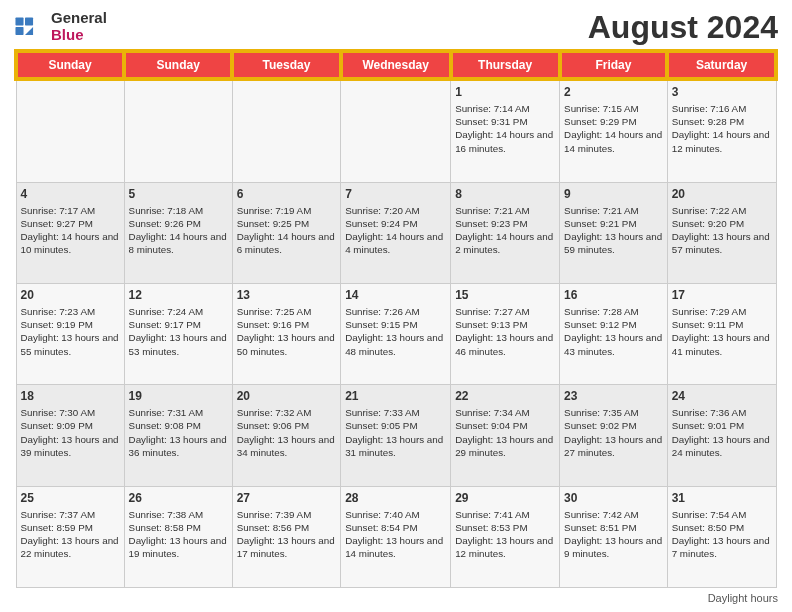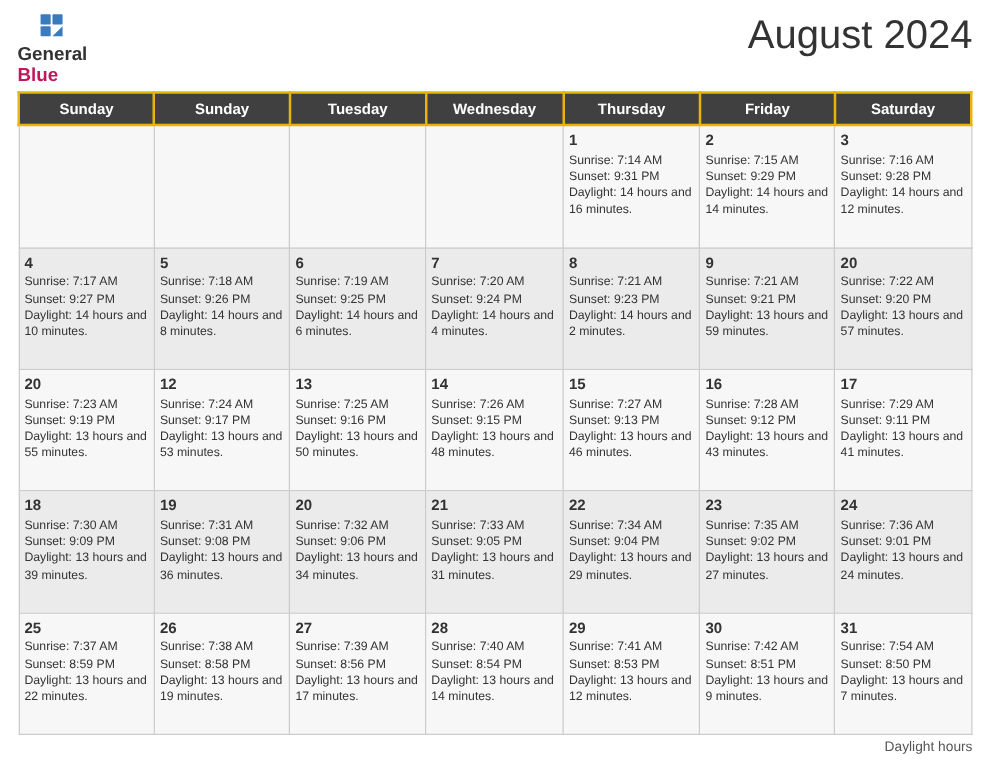--- a/index.html
+++ b/index.html
@@ -19,63 +19,62 @@
     }
     .top-area {
       display: flex;
       align-items: flex-start;
       justify-content: space-between;
       margin-bottom: 4px;
     }
     .logo-area {
       display: flex;
       align-items: center;
-      gap: 4px;
-      flex-direction: column;
+      gap: 15px;
     }
     .logo-text {
       font-size: 15px;
       font-weight: bold;
       color: #333;
       line-height: 1.1;
     }
     .logo-text span {
       color: #be185d;
     }
     .logo-icon {
       width: 22px;
       height: 22px;
     }
     .title-area {
       text-align: right;
     }
     .main-title {
       font-size: 32px;
-      font-weight: normal;
+      font-weight: bold;
       color: #333;
       line-height: 1.1;
     }
     .subtitle {
       font-size: 14px;
       color: #555;
     }
     .calendar-table {
       width: 100%;
       border-collapse: collapse;
       flex: 1;
       font-size: 10.5px;
     }
     .calendar-table thead tr th {
-      background-color: #404040;
+      background-color: #ef4444;
       color: #fff;
       text-align: center;
       padding: 5px 3px;
       font-size: 12px;
       font-weight: bold;
-      border: 2px solid #eab308;
+      border: 4px solid #eab308;
     }
     .calendar-table tbody tr td {
       border: 1px solid #ccc;
       vertical-align: top;
       padding: 3px 4px;
       width: 113px;
       min-height: 70px;
       background: #fff;
       color: #333;
       line-height: 1.4;

